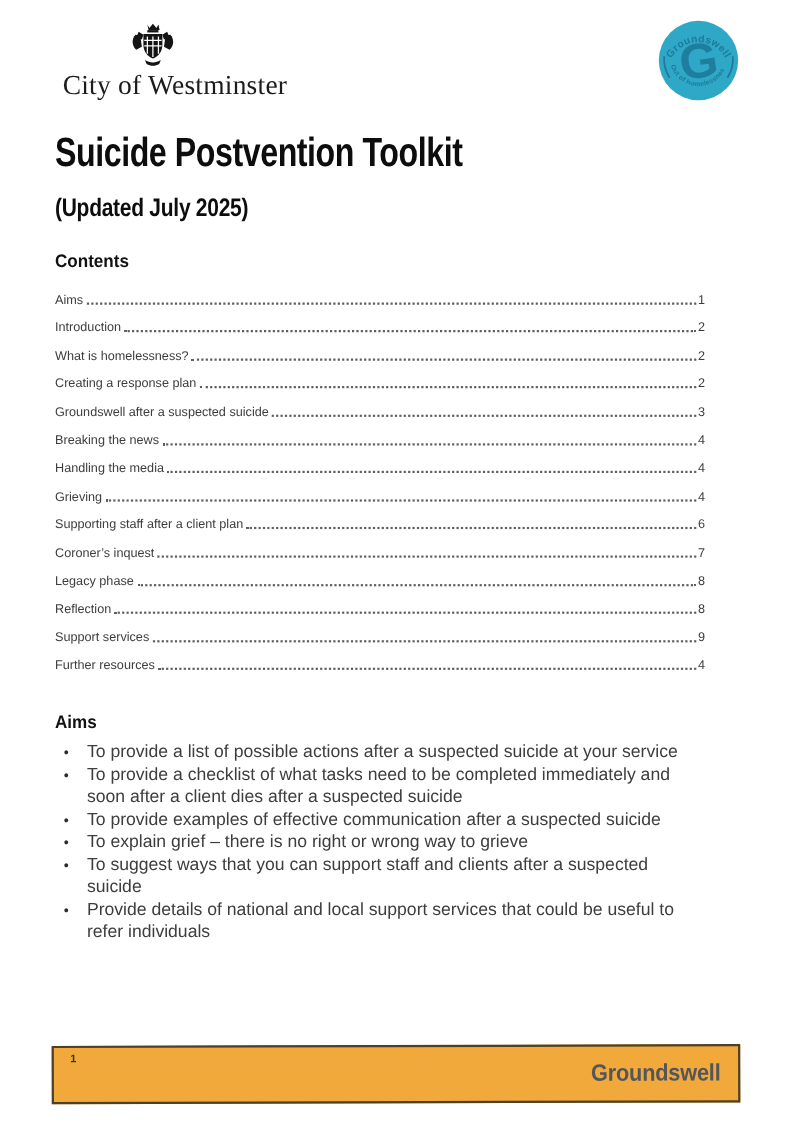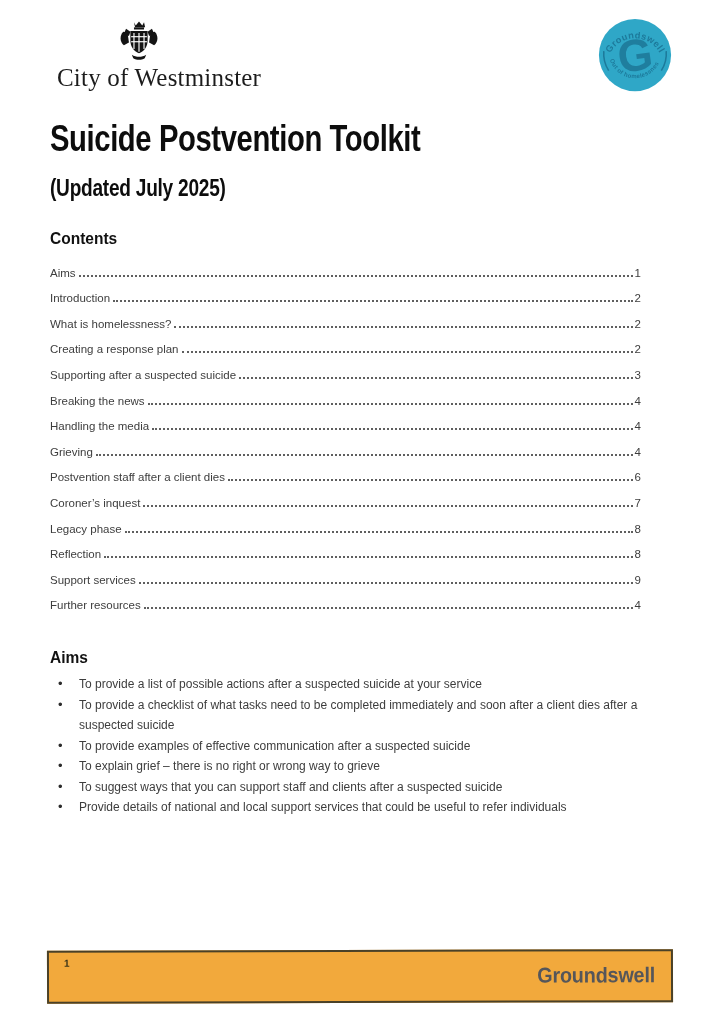--- a/index.html
+++ b/index.html
@@ -100,21 +100,21 @@
   .aims-heading { margin-top: 36px; margin-bottom: 7px; }
   .aims-list {
     list-style: none;
     margin: 0;
     padding: 0;
     width: 591px;
   }
   .aims-list li {
     position: relative;
     padding-left: 29px;
-    font-size: 12px;
+    font-size: 16px;
     line-height: 20.5px;
     color: #3d3d3d;
   }
   .aims-list li::before {
     content: "•";
     position: absolute;
     left: 8px;
     top: 0;
     font-size: 13px;
     color: #2b2b2b;
@@ -226,21 +226,21 @@
           <span class="toc-page">2</span>
         </div>
 
         <div class="toc-row">
           <span class="toc-label">Creating a response plan</span>
           <span class="toc-dots"></span>
           <span class="toc-page">2</span>
         </div>
 
         <div class="toc-row">
-          <span class="toc-label">Supporting after a suspected suicide</span>
+          <span class="toc-label">Groundswell after a suspected suicide</span>
           <span class="toc-dots"></span>
           <span class="toc-page">3</span>
         </div>
 
         <div class="toc-row">
           <span class="toc-label">Breaking the news</span>
           <span class="toc-dots"></span>
           <span class="toc-page">4</span>
         </div>
 
@@ -251,21 +251,21 @@
         </div>
 
         <div class="toc-row">
           <span class="toc-label">Grieving</span>
           <span class="toc-dots"></span>
           <span class="toc-page">4</span>
         </div>
 
 
         <div class="toc-row">
-          <span class="toc-label">Postvention staff after a client dies</span>
+          <span class="toc-label">Supporting staff after a client plan</span>
           <span class="toc-dots"></span>
           <span class="toc-page">6</span>
         </div>
 
         <div class="toc-row">
           <span class="toc-label">Coroner’s inquest</span>
           <span class="toc-dots"></span>
           <span class="toc-page">7</span>
         </div>
 

